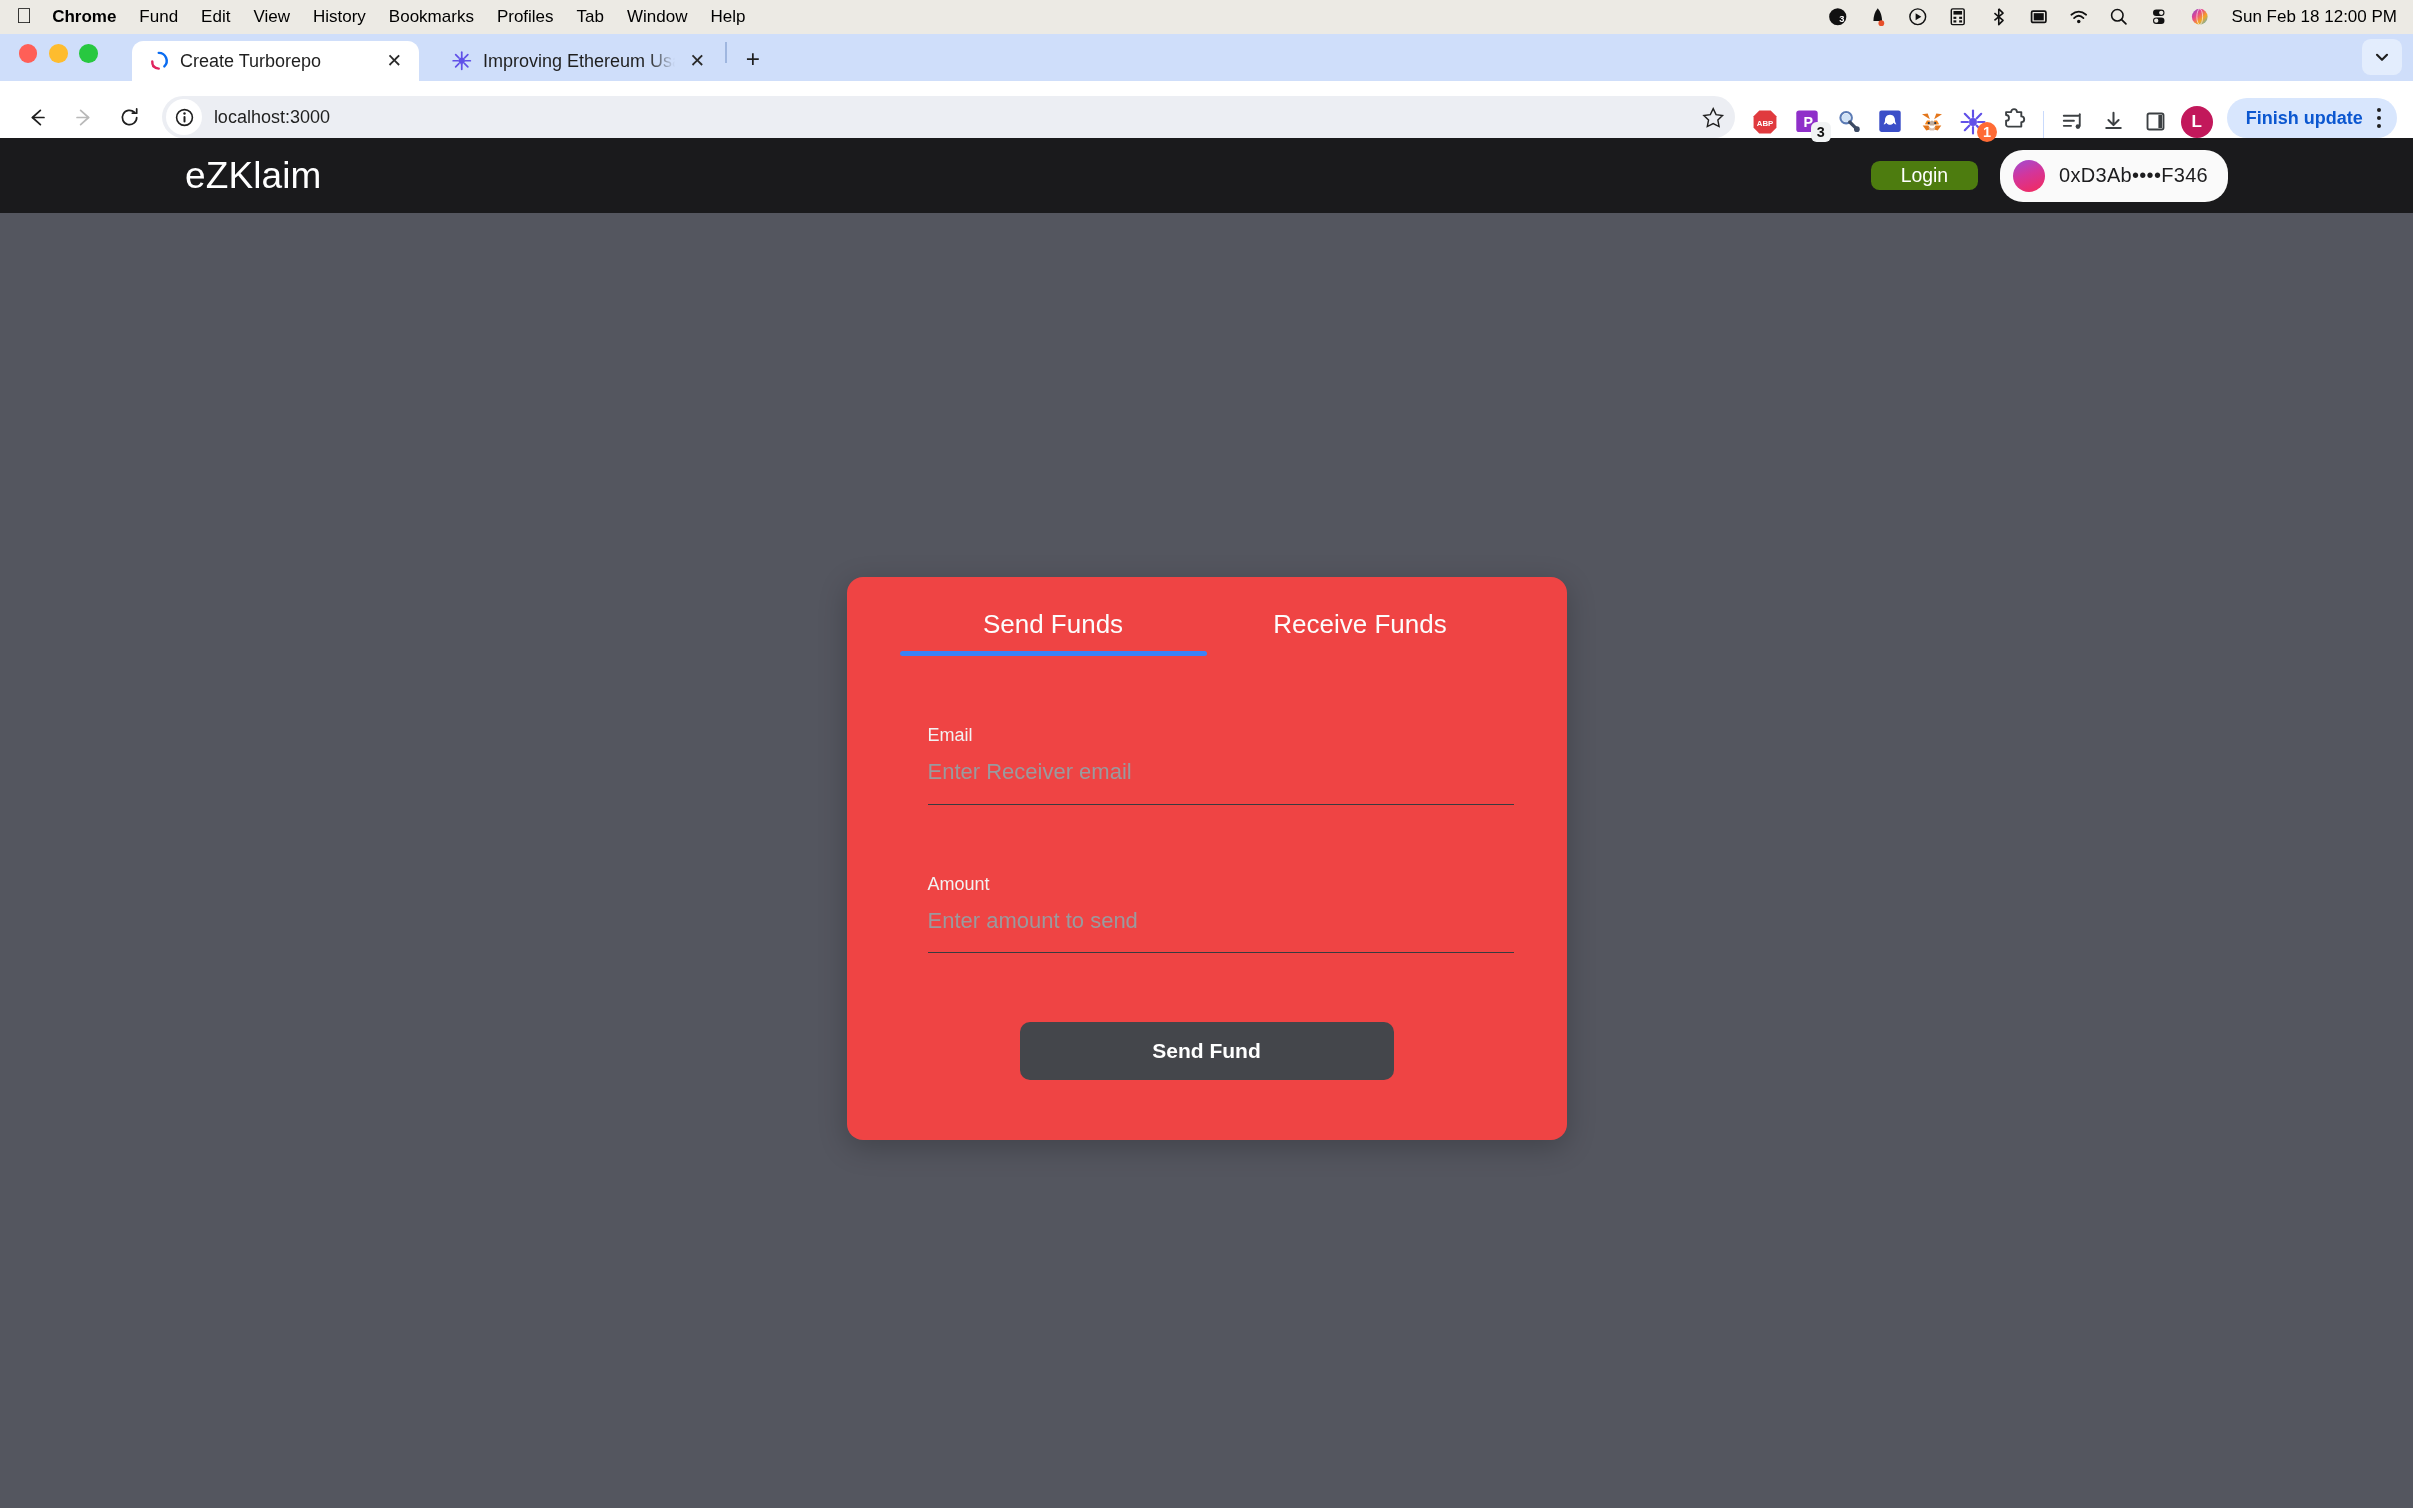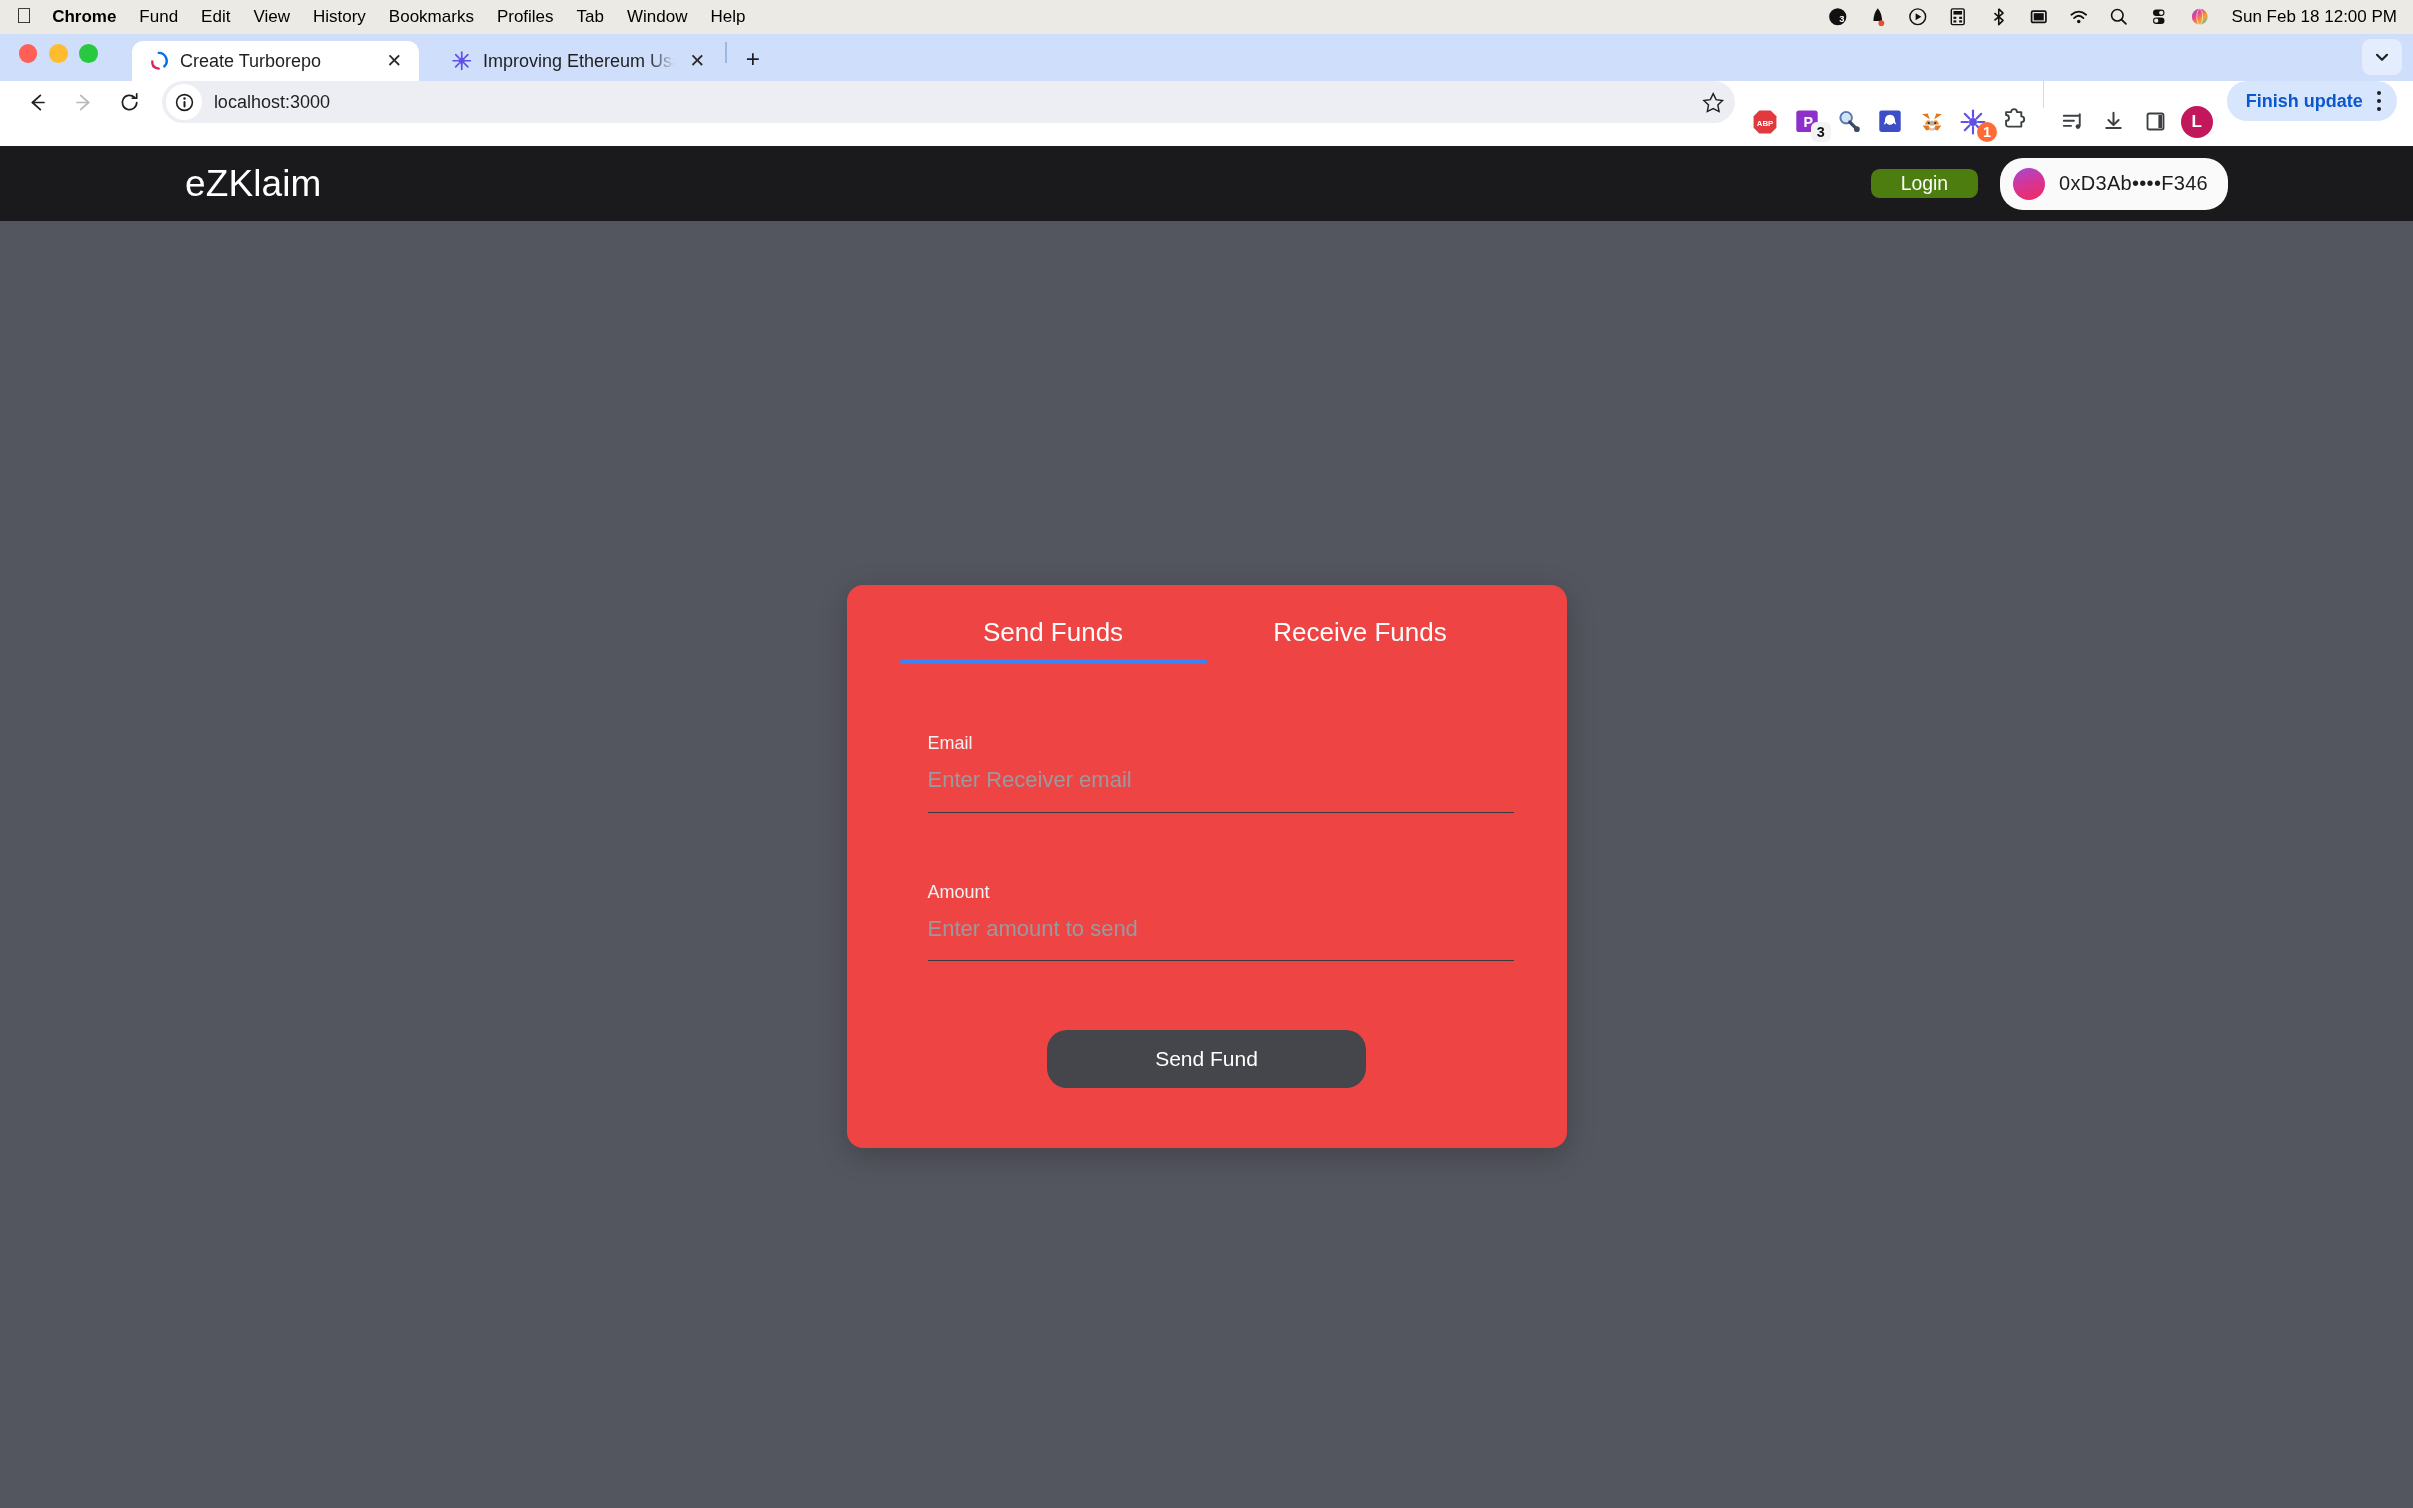--- a/index.html
+++ b/index.html
@@ -85,24 +85,24 @@
   }
   .tabstrip-right { margin-left: auto; display:flex; align-items:center; padding-bottom: 5.7px; padding-right: 11.5px;}
   .tab-dropdown {
     width: 40px; height: 36px; border-radius: 8.6px;
     background: #e3edfd;
     display: flex; align-items: center; justify-content: center;
   }
 
   
   .toolbar {
-    height: 65px;
+    height: 57px;
     background: #ffffff;
     display: flex;
-    align-items: flex-start;
+    align-items: flex-end;
     padding: 0 16px;
     gap: 4.3px;
   }
   .navbtn {
     width: 42px; height: 42px; border-radius: 50%;
     display: flex; align-items: center; justify-content: center;
     flex: 0 0 auto;
   }
   .omnibox {
     flex: 1;
@@ -243,25 +243,26 @@
     font-family: inherit;
     padding: 1.4px 0 18.7px 0;
     outline: none;
   }
   .finput::placeholder { color: #9a9a9e; }
   .sendwrap { display: flex; justify-content: center; margin-top: 14.4px; }
   .sendbtn {
     background: #44464b;
     color: #ffffff;
     border: none;
-    border-radius: 20px;
+    border-radius: 10px;
     font-size: 21px;
     font-family: inherit;
     padding: 17px 0;
-    width: 319px;
+    width: 374px;
+    font-weight: bold;
   }
 </style>
 </head>
 <body>
 
 <div class="menubar">
   <span class="apple"></span>
   <span class="mitem bold">Chrome</span>
   <span class="mitem">Fund</span>
   <span class="mitem">Edit</span>

